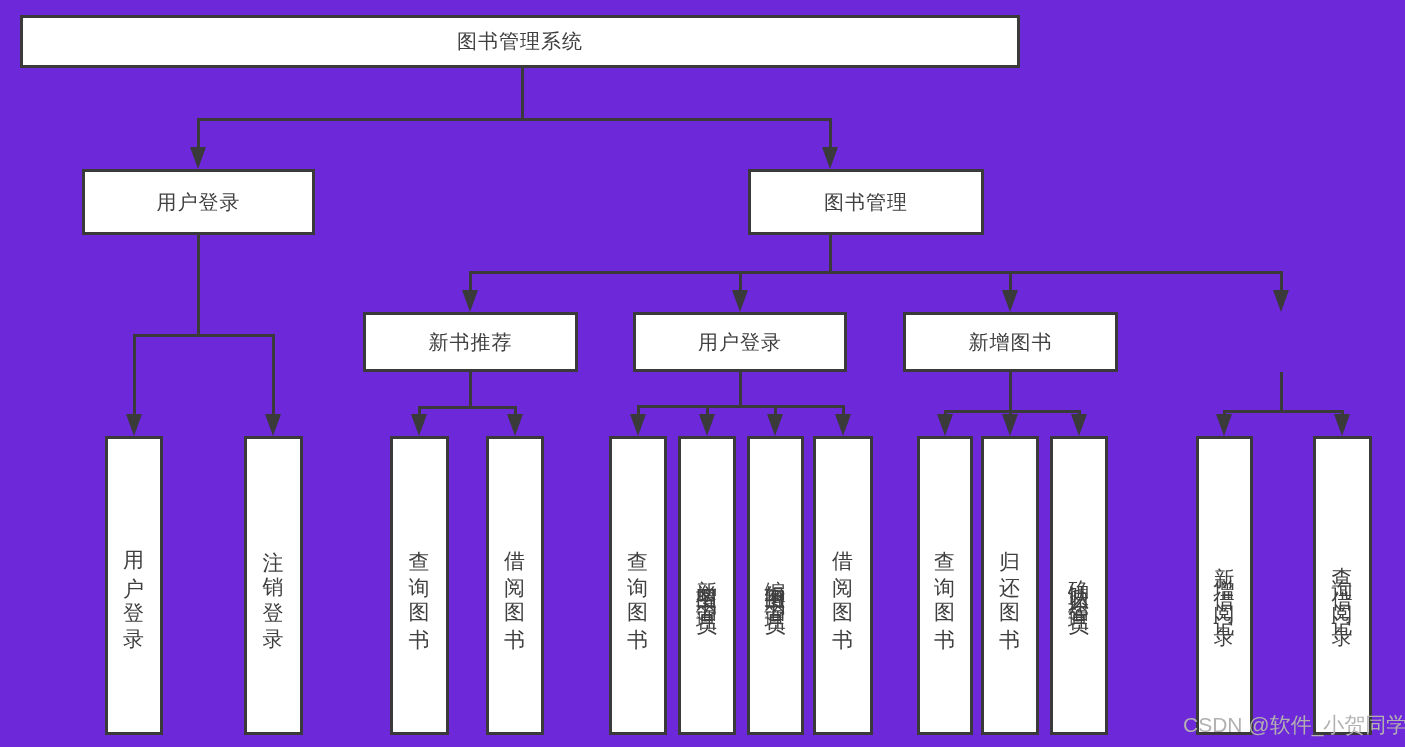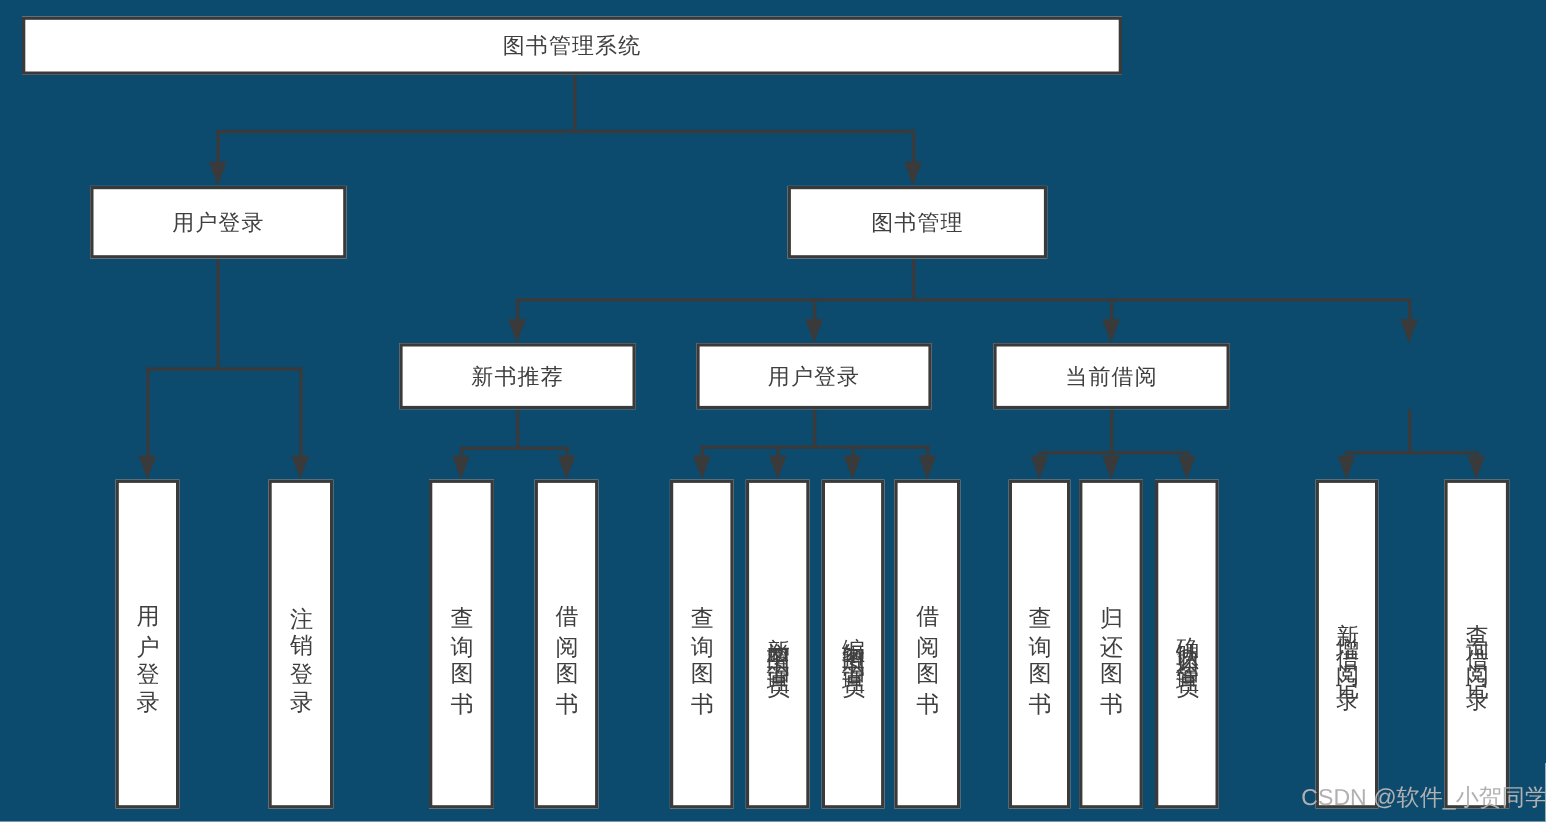--- a/index.html
+++ b/index.html
@@ -3,21 +3,21 @@
 <meta charset="utf-8">
 <style>
   :root{
     --line:#3a3a3a;
     --text:#3f3f3f;
   }
   html,body{margin:0;padding:0;background:#fff;}
   .canvas{
     position:relative;
     width:1405px;height:747px;
-    background:#0c4a6e;
+    background:#6d28d9;
     font-family:"Liberation Sans","DejaVu Sans",sans-serif;
     overflow:hidden;
   }
   .box{
     position:absolute;
     box-sizing:border-box;
     border:3px solid var(--line);
     background:#fff;
     display:flex;
     align-items:center;
@@ -60,34 +60,34 @@
 <div class="canvas">
 
   <div class="box" style="left:20px;top:15px;width:1000px;height:53px">
     <span>图书管理系统</span>
   </div>
 
   <div class="box" style="left:82px;top:169px;width:233px;height:66px">
     <span>用户登录</span>
   </div>
 
-  <div class="box" style="left:716px;top:169px;width:236px;height:66px">
+  <div class="box" style="left:748px;top:169px;width:236px;height:66px">
     <span>图书管理</span>
   </div>
 
   <div class="box" style="left:363px;top:312px;width:215px;height:60px">
     <span>新书推荐</span>
   </div>
 
   <div class="box" style="left:633px;top:312px;width:214px;height:60px">
     <span>用户登录</span>
   </div>
 
   <div class="box" style="left:903px;top:312px;width:215px;height:60px">
-    <span>当前借阅</span>
+    <span>新增图书</span>
   </div>
 
 
   <div class="box leaf" style="left:105px;top:436px;width:58px;height:299px">
     <span class="vtext" style="letter-spacing: 26px;">用户登录</span>
   </div>
   <div class="box leaf" style="left:244px;top:436px;width:59px;height:299px">
     <span class="vtext" style="letter-spacing: 26px;">注销登录</span>
   </div>
 

